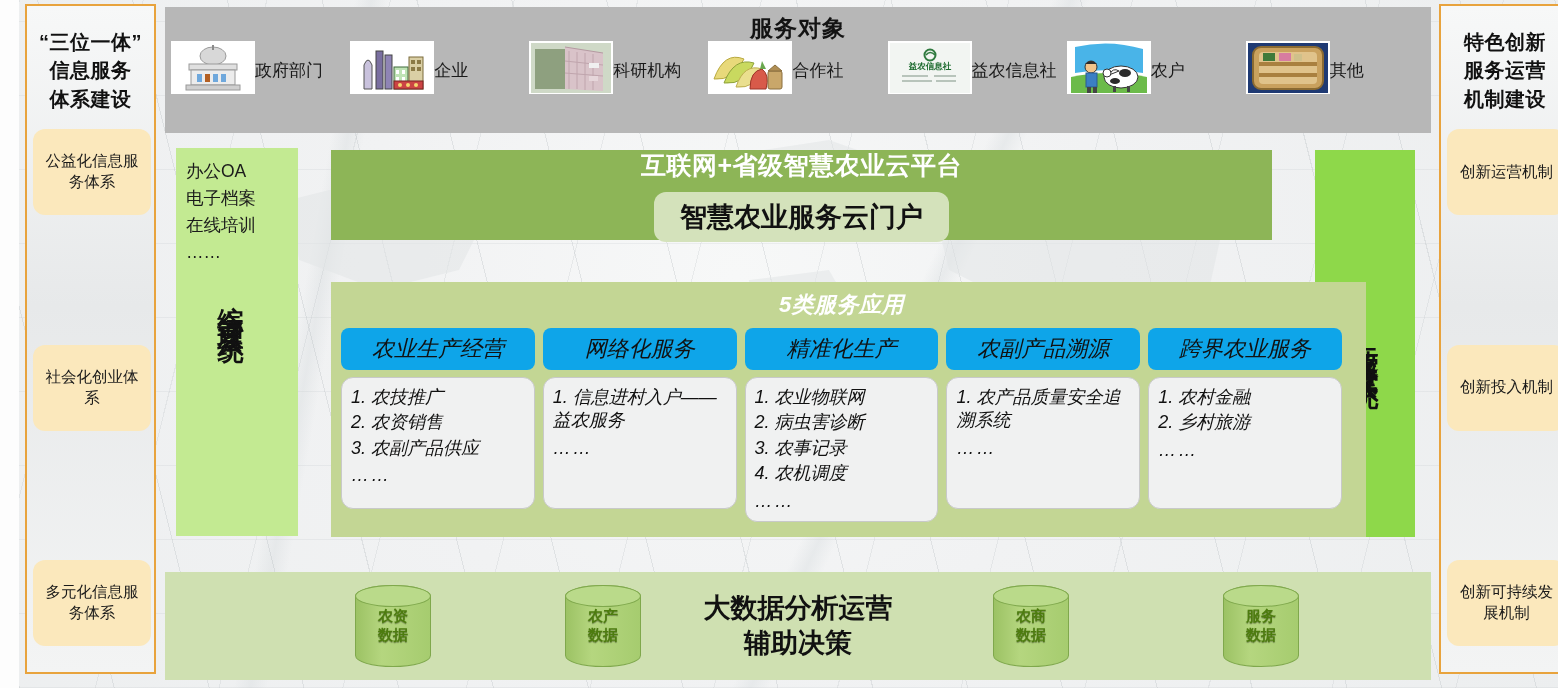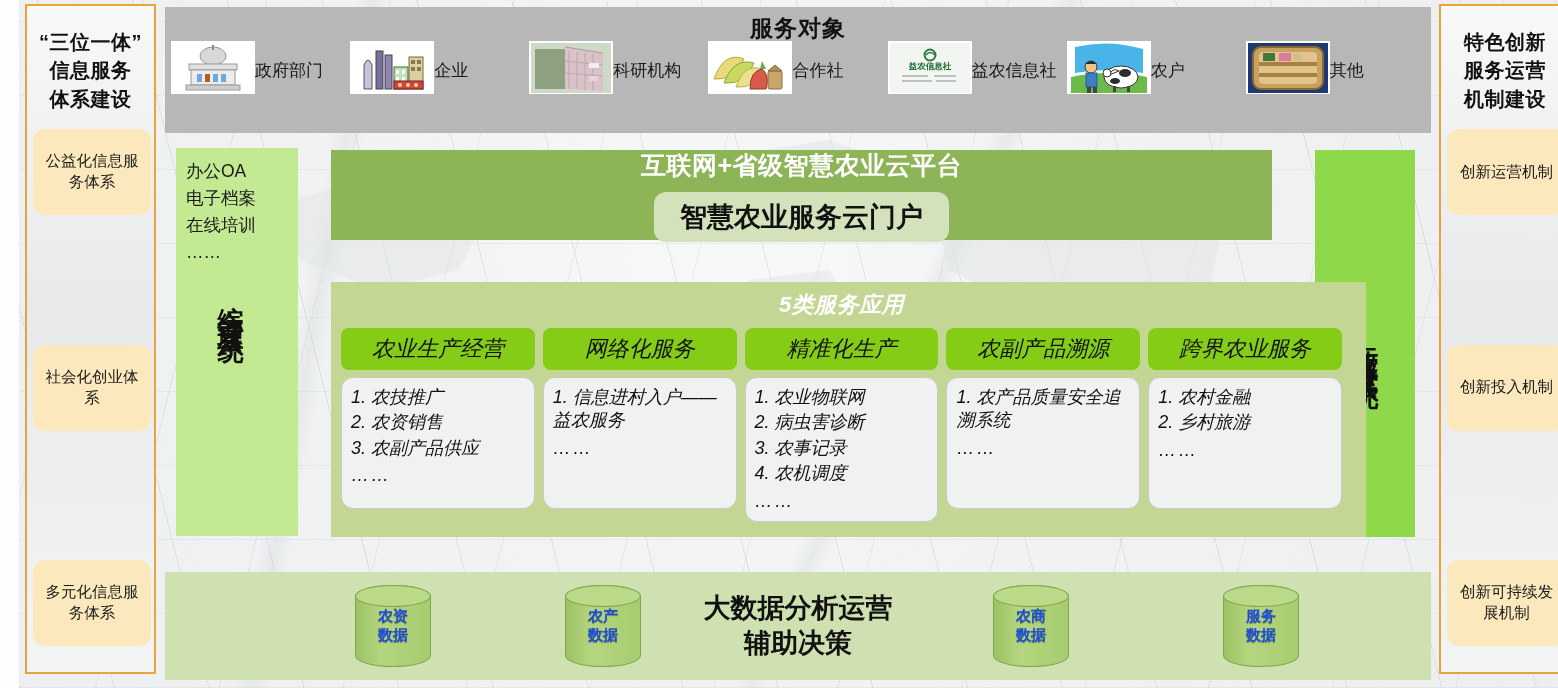--- a/index.html
+++ b/index.html
@@ -121,21 +121,21 @@
     padding: 6px 24px 10px 10px;
     font-style: italic;
   }
   #service-apps-title {
     text-align: center; font-size: 22px; font-weight: bold; color: #fff; letter-spacing: .5px;
     margin: 2px 0 8px 0;
   }
   .apps-row { display: flex; gap: 8px; align-items: flex-start; }
   .app-col { flex: 1; display: flex; flex-direction: column; }
   .app-head {
-    background: #84cc16; border-radius: 8px; text-align: center;
+    background: #0ea5e9; border-radius: 8px; text-align: center;
     font-size: 22px; color: #111; padding: 6px 2px; white-space: nowrap;
   }
   .app-body {
     margin-top: 7px; background: #f0f1f1; border: 1px solid #c8c9c9; border-radius: 12px;
     padding: 8px 6px 8px 9px; min-height: 132px; font-size: 18px; color: #111; line-height: 1.3;
   }
   .app-body ol { list-style: none; }
   .app-body li { margin-bottom: 2px; }
   .app-body .ellip { margin-top: 4px; letter-spacing: 2px; }
 
@@ -157,21 +157,21 @@
   .db-shape {
     position: absolute; inset: 0;
     background: linear-gradient(90deg, #9cc264 0%, #b5d67f 35%, #a6cc6f 100%);
     border: 1px solid #7fa84c; border-radius: 50% / 14%;
   }
   .db-top {
     position: absolute; left: 0; top: 0; width: 76px; height: 22px;
     background: #bada8a; border: 1px solid #7fa84c; border-radius: 50%;
   }
   .db-label {
-    position: relative; z-index: 3; color: #1d4ed8; font-weight: bold; font-size: 15px;
+    position: relative; z-index: 3; color: #4d7c0f; font-weight: bold; font-size: 15px;
     line-height: 1.25; text-align: center;
     text-shadow: 0 1px 1px rgba(0,0,0,.35);
   }
 </style>
 </head>
 <body>
 
 <div id="root">
 
   <div class="bg-grid"></div>

